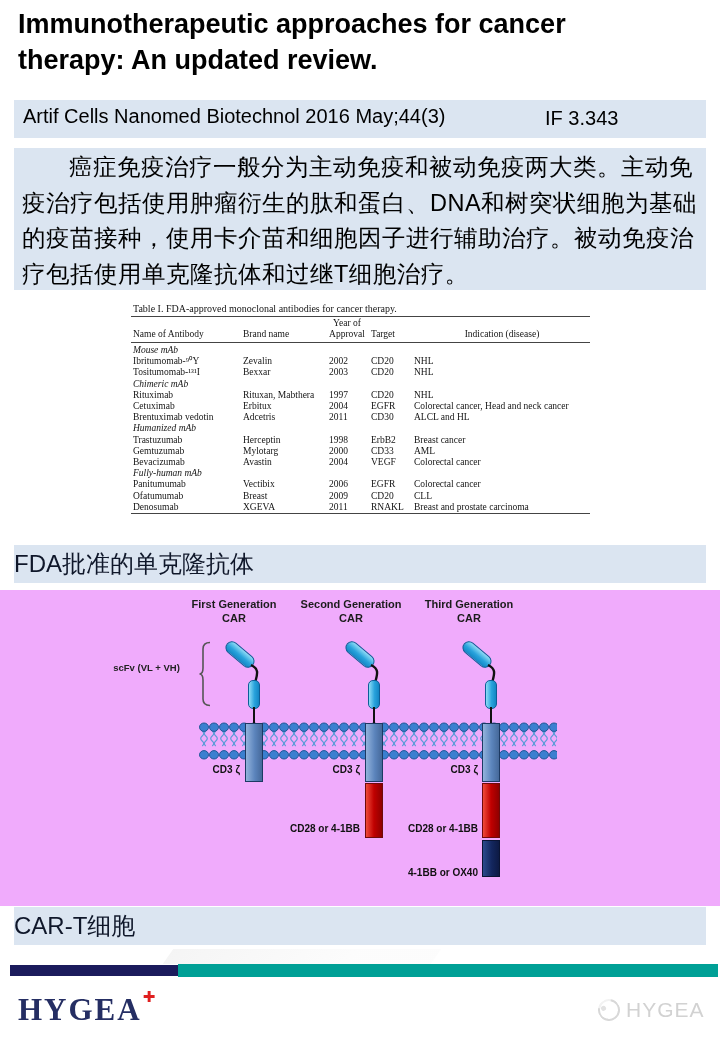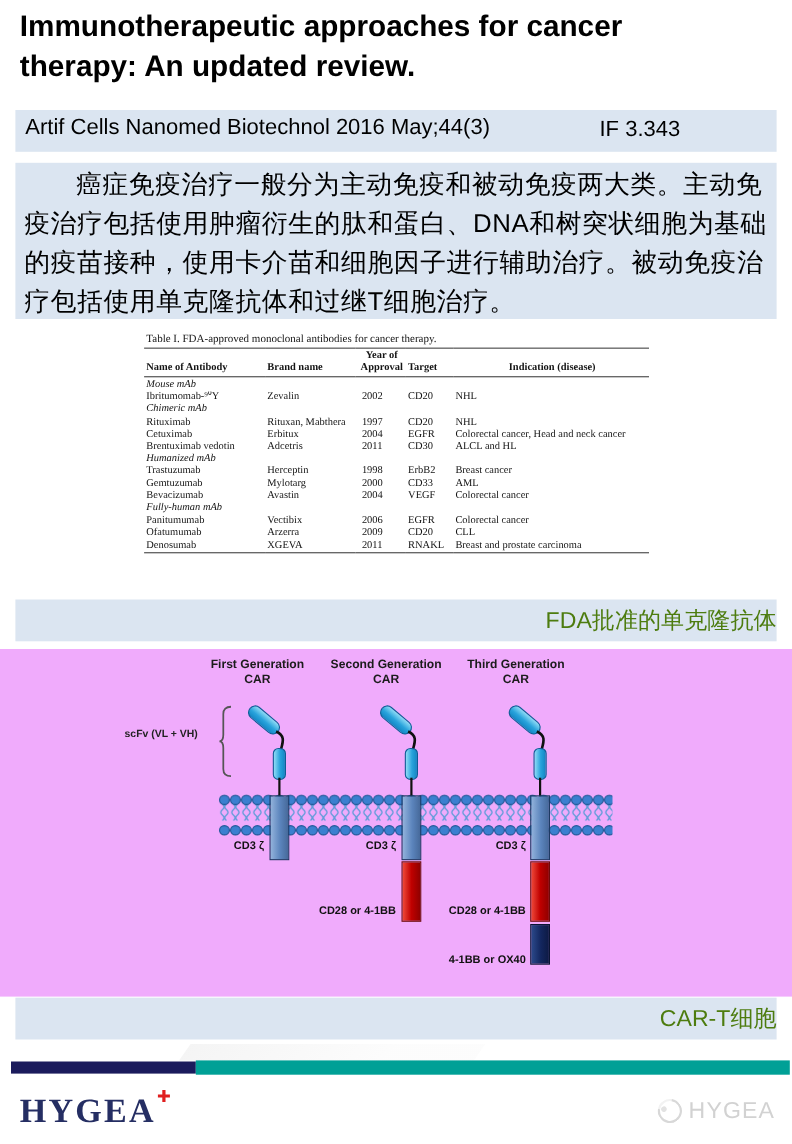--- a/index.html
+++ b/index.html
@@ -26,36 +26,36 @@
     background:#dbe5f1; font-size:23.5px; line-height:35.5px;
     padding:2px 8px 0 8px; text-indent:2em; letter-spacing:0.5px;
   }
 
   
   .table-wrap { left:131px; top:303px; width:459px; font-family:"Liberation Serif", serif; color:#141414; }
   .table-title { font-size:10px; padding-left:2px; margin-bottom:2px; }
   table.mab { width:100%; border-collapse:collapse; font-size:9.5px;
               border-top:1px solid #444; border-bottom:1px solid #444; }
   table.mab th {
-    font-weight:700; text-align:left; vertical-align:bottom;
+    font-weight:400; text-align:left; vertical-align:bottom;
     border-bottom:1px solid #444; padding:1px 0 2px 2px;
     white-space:pre-line; line-height:11px; font-size:9.5px;
   }
   table.mab th.c-year, table.mab th.c-ind { text-align:center; }
   table.mab td { padding:0 0 0 2px; line-height:11.2px; white-space:nowrap; overflow:hidden; }
   table.mab td.c-year { text-align:left; padding-left:6px; }
   table.mab tr:first-child td { padding-top:2px; }
   td.sec { font-style:italic; }
   .w-name{width:110px;} .w-brand{width:82px;} .w-year{width:46px;} .w-target{width:43px;} .w-ind{width:178px;}
 
   
   .caption-band {
     left:14px; width:692px; height:38px; background:#dbe5f1;
-    display:flex; align-items:center; justify-content:flex-end;
-    font-size:21px; color:#4d7c0f;
+    display:flex; align-items:center; justify-content:flex-start;
+    font-size:24px; color:#0f172a;
   }
   .cap1 { top:545px; } .cap2 { top:907px; }
 
   
   .diagram { left:0; top:590px; width:720px; height:316px; background:#f0abfc; }
   .gen-title { position:absolute; top:7px; width:124px; text-align:center;
                font-size:11px; font-weight:700; color:#1c1c1c; line-height:14px; }
   .gt1{left:172px;} .gt2{left:289px;} .gt3{left:407px;}
   .scfv-label { position:absolute; left:98px; top:72px; width:97px; text-align:center;
                 font-size:9.5px; font-weight:700; color:#222; }
@@ -148,20 +148,27 @@
           <td colspan="5" class="sec">Mouse mAb</td>
         </tr>
         <tr>
           <td>Ibritumomab-⁹⁰Y</td>
           <td>Zevalin</td>
           <td class="c-year">2002</td>
           <td>CD20</td>
           <td>NHL</td>
         </tr>
         <tr>
+          <td>Tositumomab-¹³¹I</td>
+          <td>Bexxar</td>
+          <td class="c-year">2003</td>
+          <td>CD20</td>
+          <td>NHL</td>
+        </tr>
+        <tr>
           <td colspan="5" class="sec">Chimeric mAb</td>
         </tr>
         <tr>
           <td>Rituximab</td>
           <td>Rituxan, Mabthera</td>
           <td class="c-year">1997</td>
           <td>CD20</td>
           <td>NHL</td>
         </tr>
         <tr>
@@ -207,21 +214,21 @@
         </tr>
         <tr>
           <td>Panitumumab</td>
           <td>Vectibix</td>
           <td class="c-year">2006</td>
           <td>EGFR</td>
           <td>Colorectal cancer</td>
         </tr>
         <tr>
           <td>Ofatumumab</td>
-          <td>Arzerra</td>
+          <td>Breast</td>
           <td class="c-year">2009</td>
           <td>CD20</td>
           <td>CLL</td>
         </tr>
         <tr>
           <td>Denosumab</td>
           <td>XGEVA</td>
           <td class="c-year">2011</td>
           <td>RNAKL</td>
           <td>Breast and prostate carcinoma</td>

